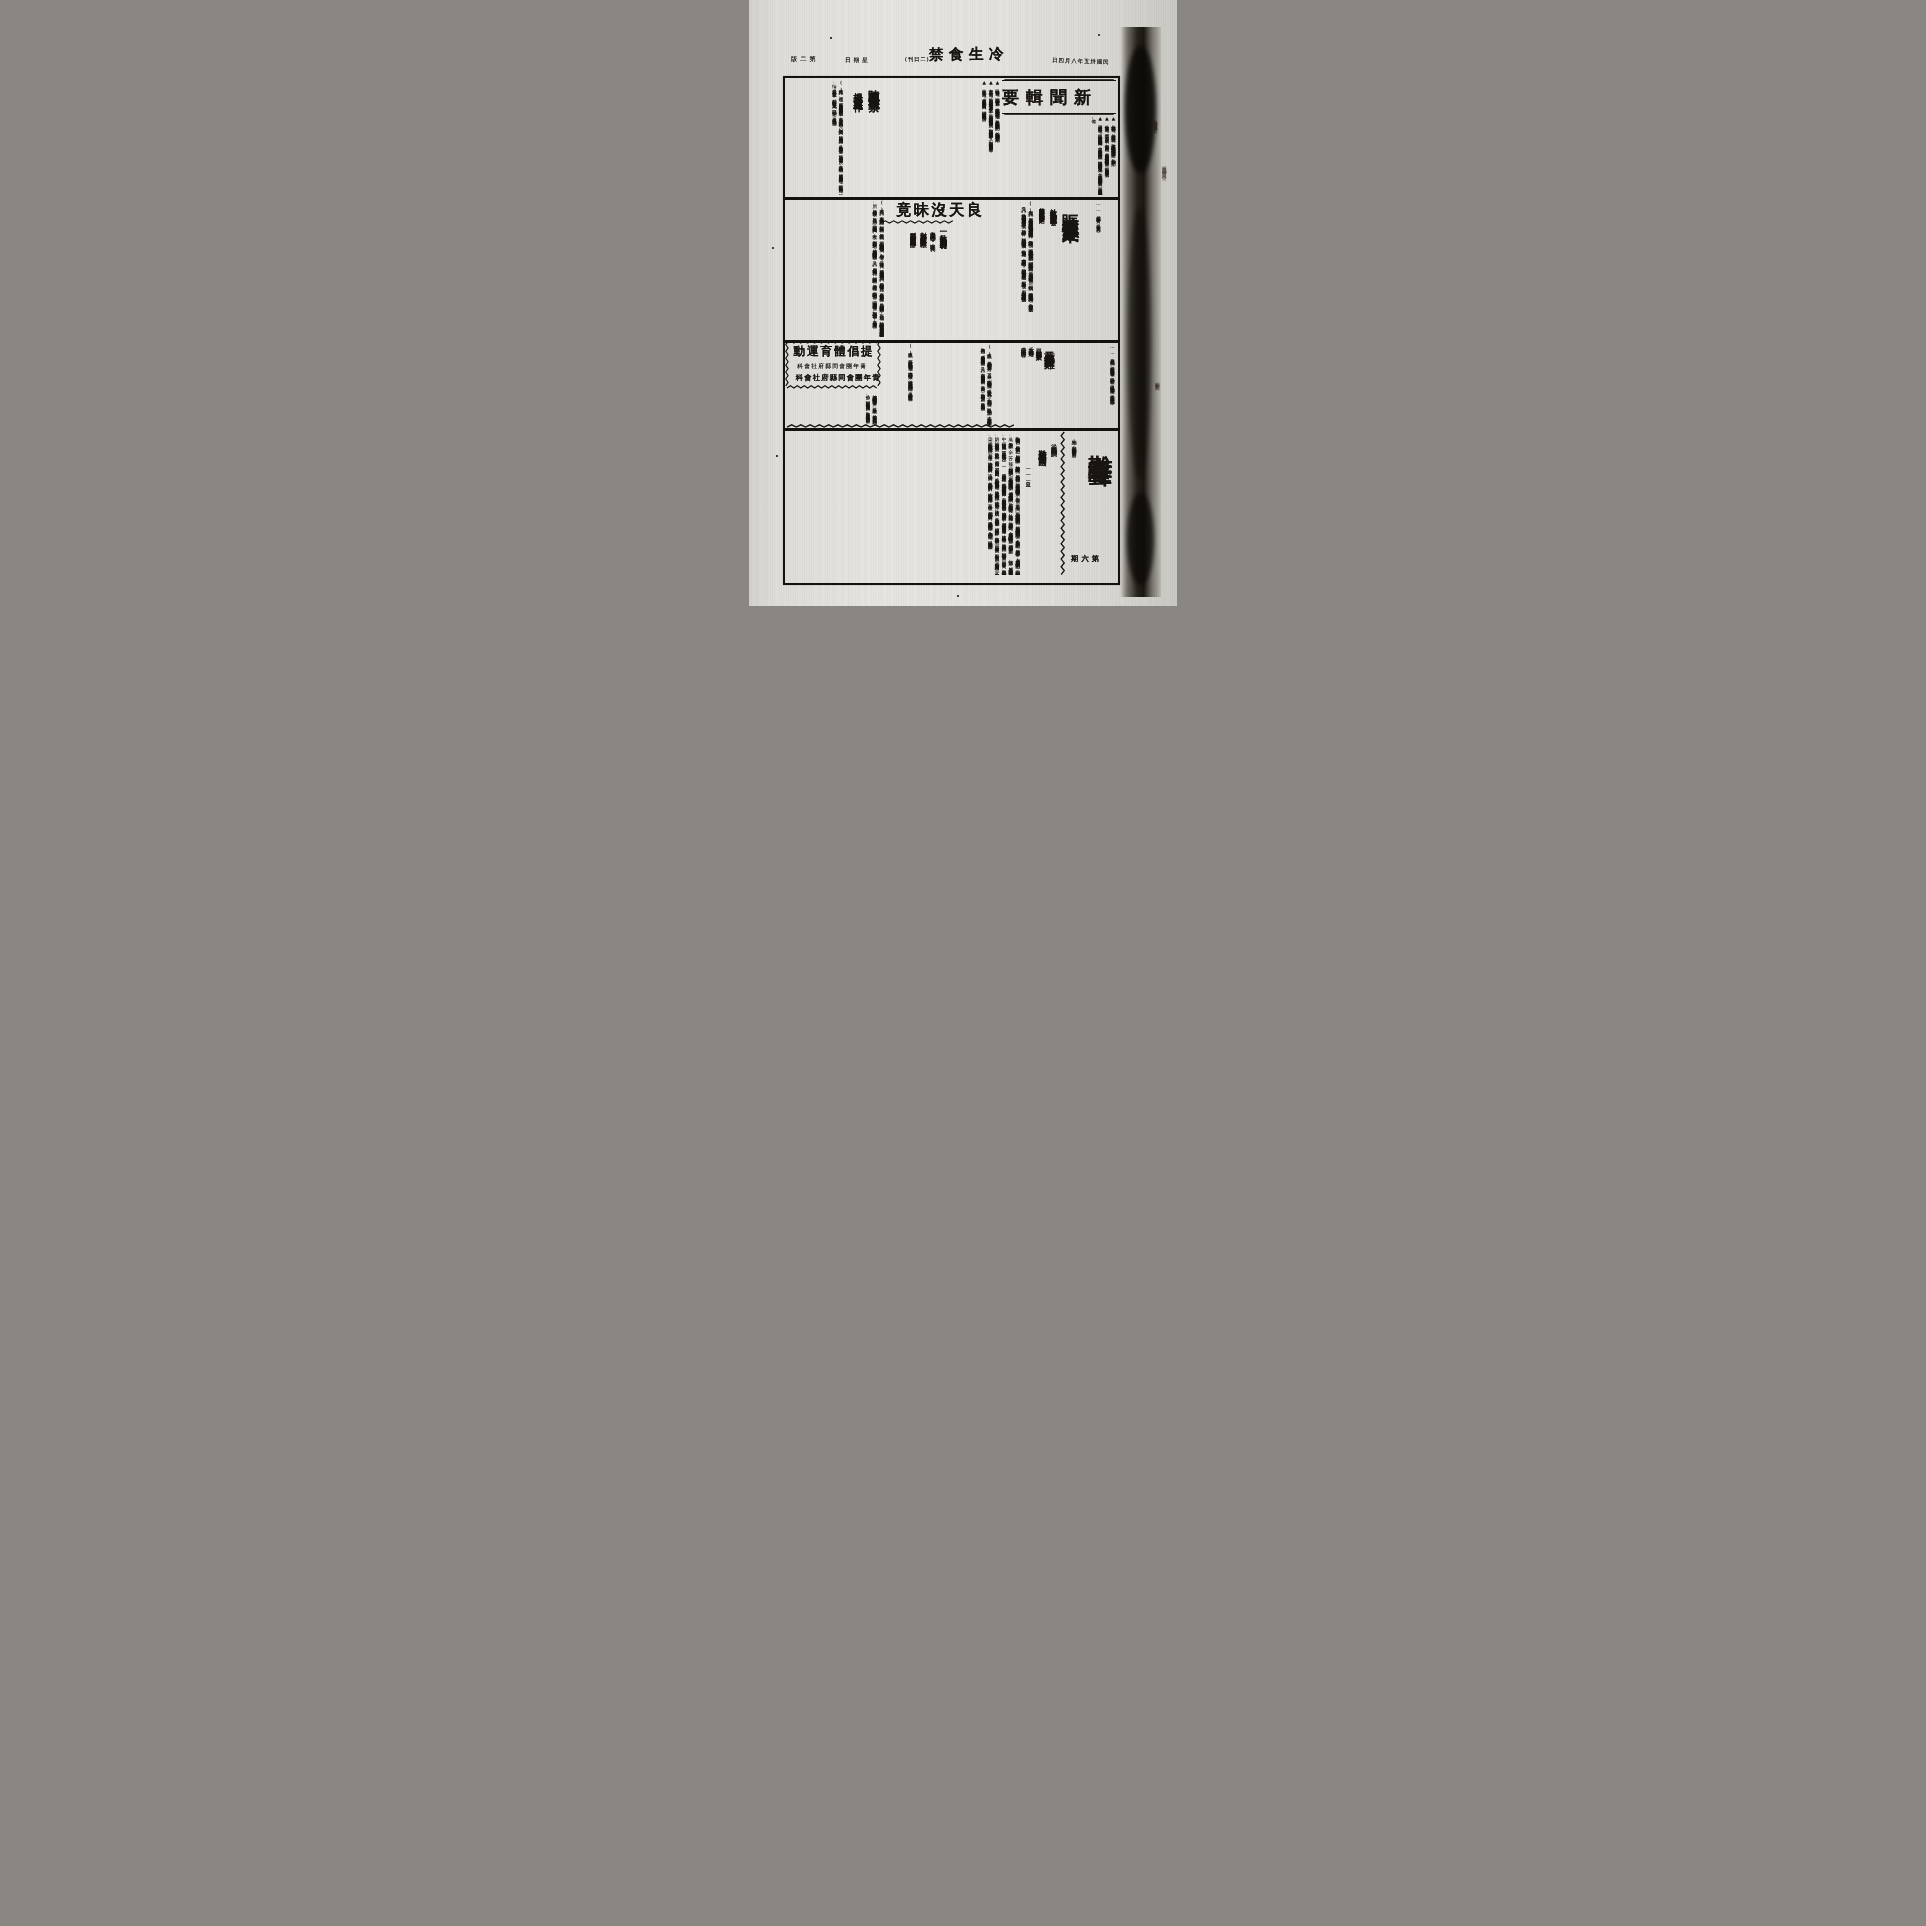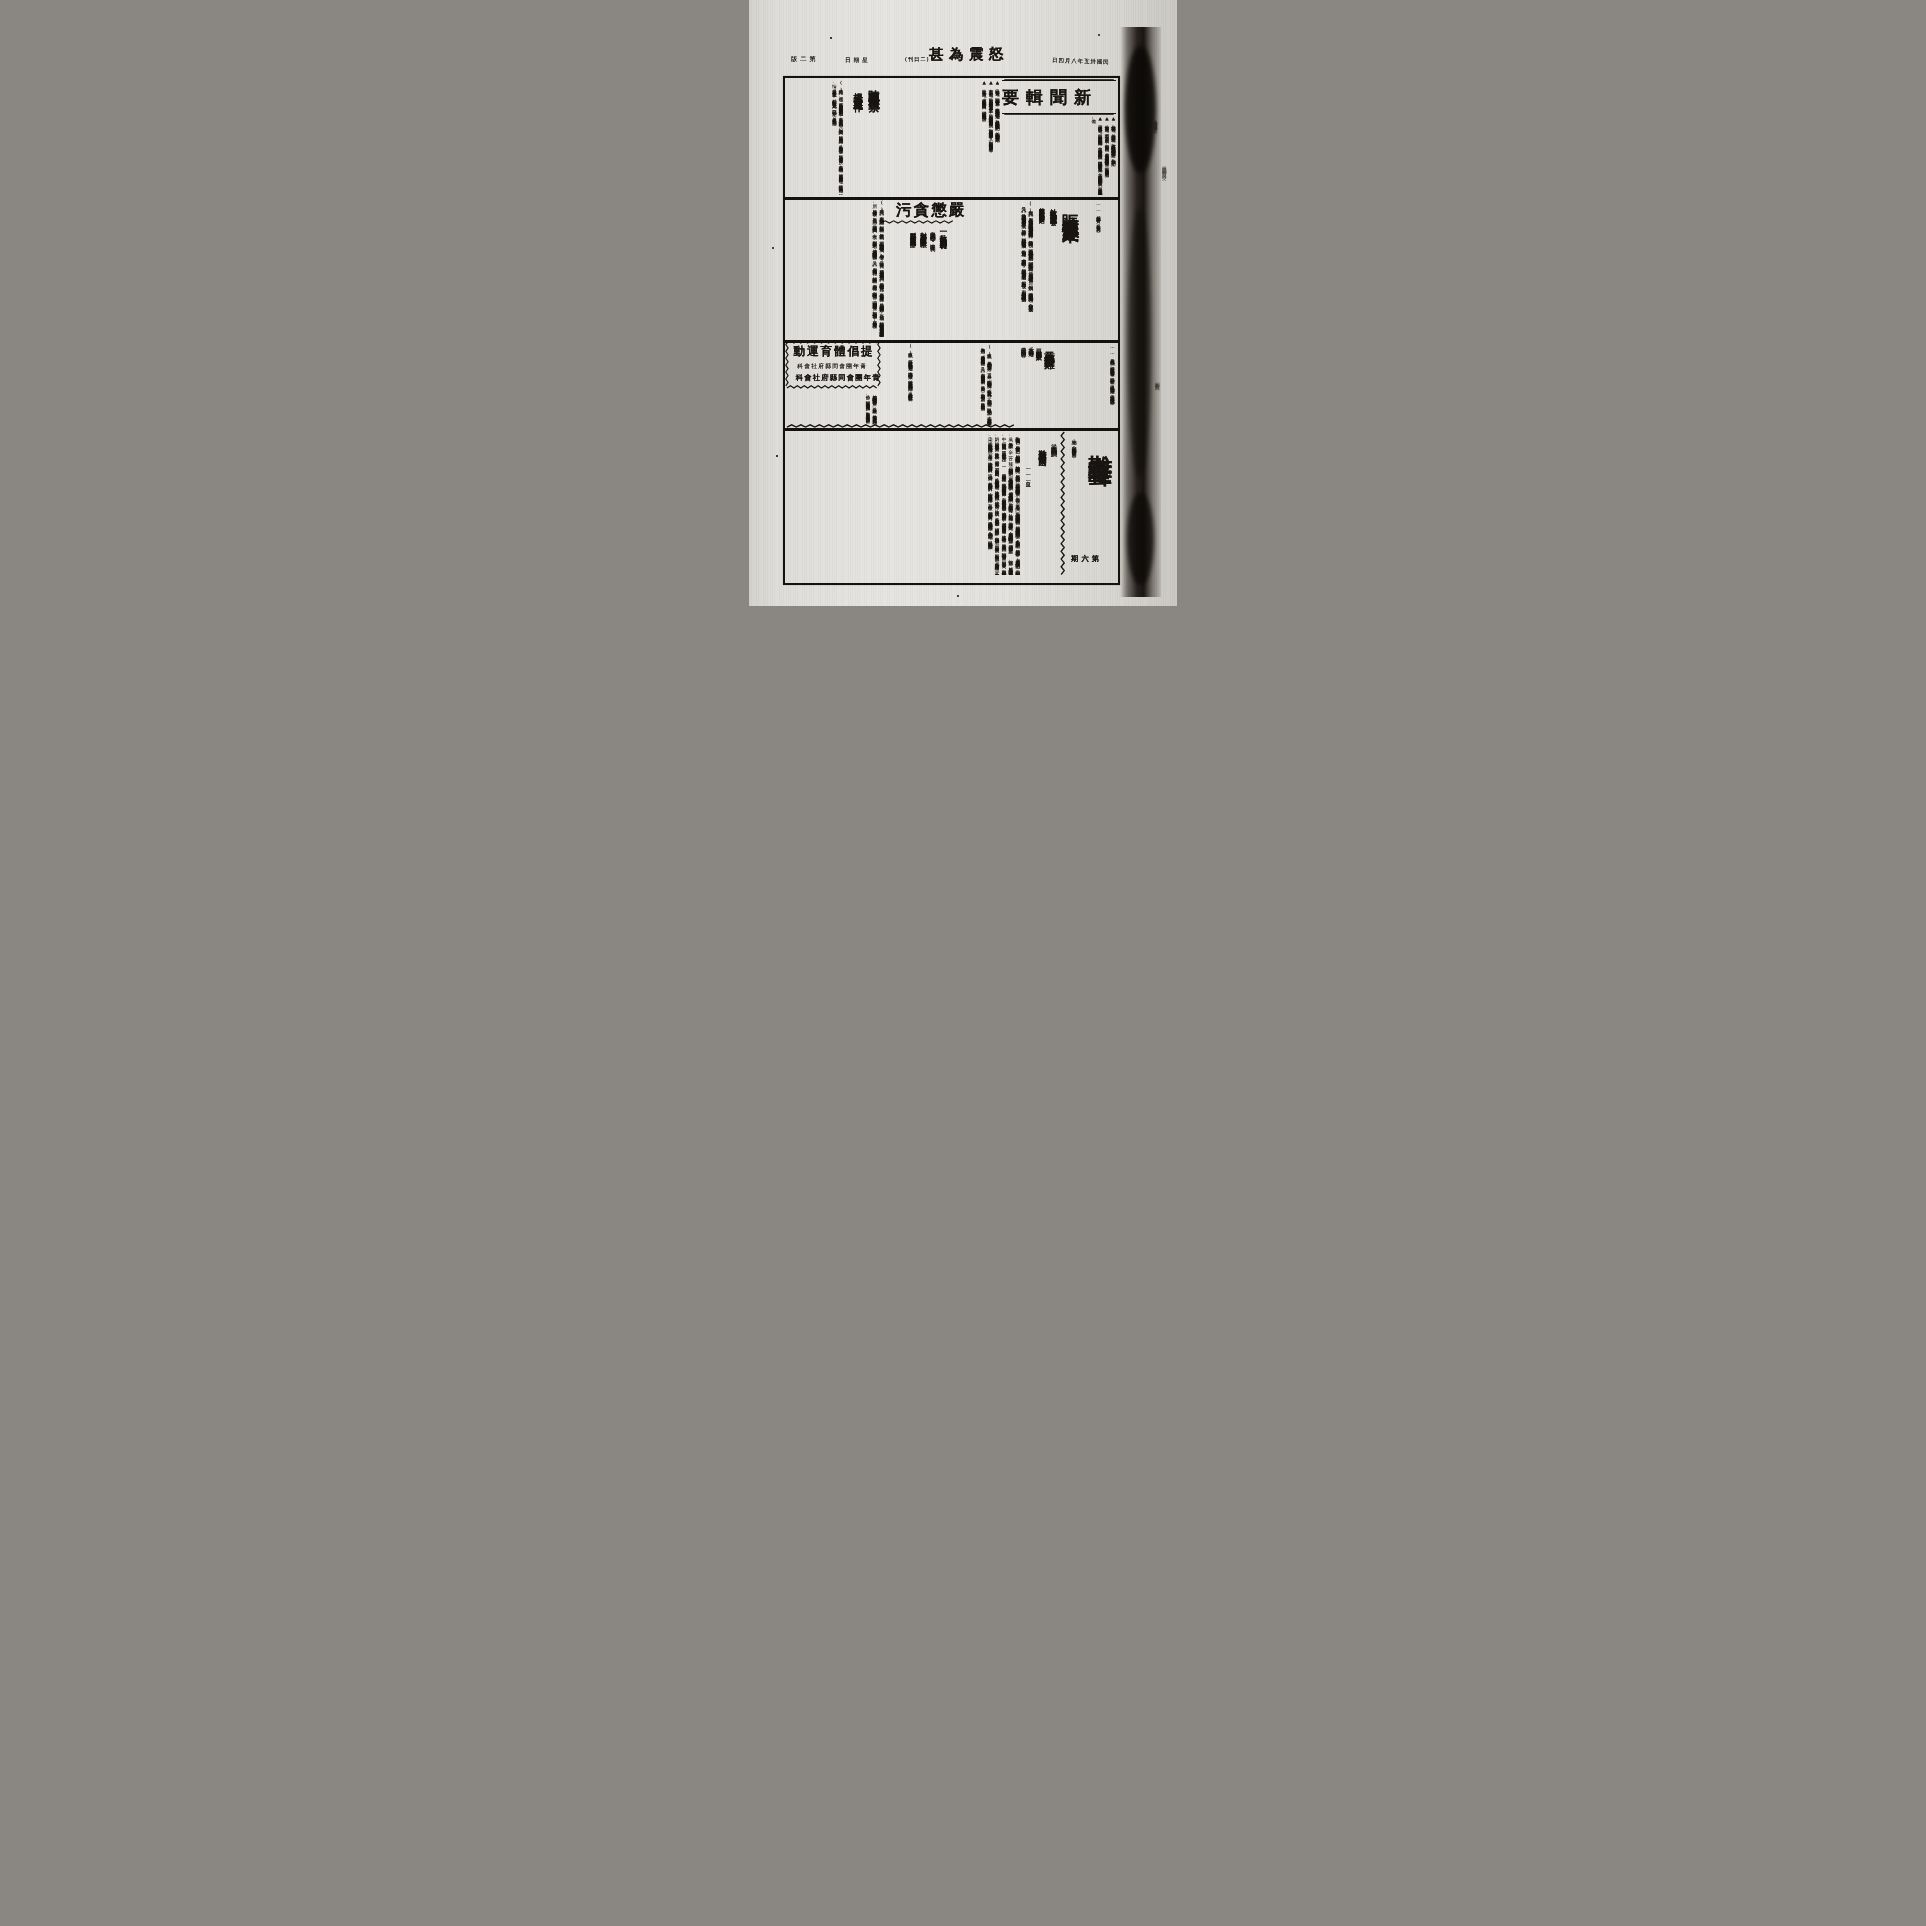--- a/index.html
+++ b/index.html
@@ -24,21 +24,21 @@
   .speck{position:absolute;background:#1c1712;border-radius:50%;}
 </style>
 </head>
 <body>
 
 <div class="page">
 
   <div class="abs ink rh" style="left:42px;top:55px;font-size:6.2px;letter-spacing:3.1px;">版二第</div>
   <div class="abs ink rh" style="left:96px;top:56px;font-size:5.8px;letter-spacing:2.7px;">日期星</div>
   <div class="abs ink rh" style="left:156px;top:56px;font-size:5.4px;letter-spacing:0.8px;">(刊日二)</div>
-  <div class="abs ink rh" style="left:180px;top:45px;font-size:14.6px;font-weight:900;letter-spacing:5.4px;transform:rotate(-0.6deg);">甚為震怒</div>
+  <div class="abs ink rh" style="left:180px;top:45px;font-size:14.6px;font-weight:900;letter-spacing:5.4px;transform:rotate(-0.6deg);">禁食生冷</div>
   <div class="abs ink rh" style="left:303px;top:58px;font-size:5.6px;letter-spacing:0.8px;transform:rotate(2deg);">日四月八年五卅國民</div>
 
   <div class="frame">
 
     <div class="rule" style="top:119px;height:3.1px;"></div>
     <div class="rule" style="top:262px;height:3.1px;"></div>
     <div class="rule" style="top:350px;height:3.1px;"></div>
 
     <div class="abs ink" style="left:217px;top:2.3px;width:114px;height:32px;border-top:1.9px solid #14110e;border-bottom:1.9px solid #14110e;
          box-shadow:0 3.1px 0 -2.3px #14110e, 0 -3.1px 0 -2.3px #14110e;display:flex;align-items:center;">
@@ -68,21 +68,21 @@
       <div>……並把握時事實、提供各方意見云。</div>
     </div>
     <div class="abs headline-v ink" style="left:275px;top:123px;width:23px;height:134px;font-size:17px;font-weight:900;letter-spacing:2.3px;">賑粮源源運來</div>
     <div class="abs headline-v ink" style="left:263px;top:125px;width:10px;height:133px;font-size:7px;letter-spacing:1.5px;">社救協會儘速配發</div>
     <div class="abs headline-v ink" style="left:252px;top:125px;width:9.2px;height:133px;font-size:5.6px;letter-spacing:0.8px;">並收到故衣一批處理辦法待決定</div>
     <div class="abs body-txt" style="left:166px;top:123px;width:83px;height:136px;font-size:4.8px;">
       <div>(本報訊)本縣社救協會日來收到善後救濟總署廣西分署運來賑粮八萬餘斤、該會收到後、立即籌免配發災情特重之各鄉村、聞配發本縣之賑粮、最近可源源運來社救協會、一俟收到、立即依照既定配發綱領、作合理之配發云。</div>
       <div style="margin-top:2.3px;">又訊：社救協會日前收到廣西分署運來故衣一批、計四千餘件、料此種故衣以後再有運來、惟如何處理、該會因未奉到命令、想當係配發無衣着之災民者、俟奉到命令後、再提出委員會討論處理辦法云。</div>
     </div>
 
-    <div class="abs ink rh" style="left:111px;top:122px;width:54px;font-size:15.4px;font-weight:900;letter-spacing:2.3px;">污貪懲嚴</div>
+    <div class="abs ink rh" style="left:111px;top:122px;width:54px;font-size:15.4px;font-weight:900;letter-spacing:2.3px;">竟昧沒天良</div>
     <svg class="zz" style="left:96px;top:142px;" width="73" height="3.9" viewBox="0 0 190 10">
         <polyline points="0,8 11,2 22,8 33,2 44,8 55,2 66,8 77,2 88,8 99,2 110,8 121,2 132,8 143,2 154,8 165,2 176,8 187,2" fill="none" stroke="#17130f" stroke-width="3"></polyline>
       </svg>
     <div class="abs headline-v ink" style="left:102px;top:149px;width:62px;height:109px;line-height:1.6;">
       <div style="font-size:7.3px;letter-spacing:1.2px;">一批無法無天的村長</div>
       <div style="font-size:5.6px;font-weight:normal;letter-spacing:0.8px;">唐學鴻唐心學等　昧沒天良</div>
       <div style="font-size:6.5px;letter-spacing:1.2px;">尅扣冒領飢民賑粮</div>
       <div style="font-size:6.2px;letter-spacing:1.2px;">縣府正予重懲究辦</div>
     </div>
     <div class="abs body-txt" style="left:2.3px;top:122px;width:97px;height:137px;font-size:4.6px;">

